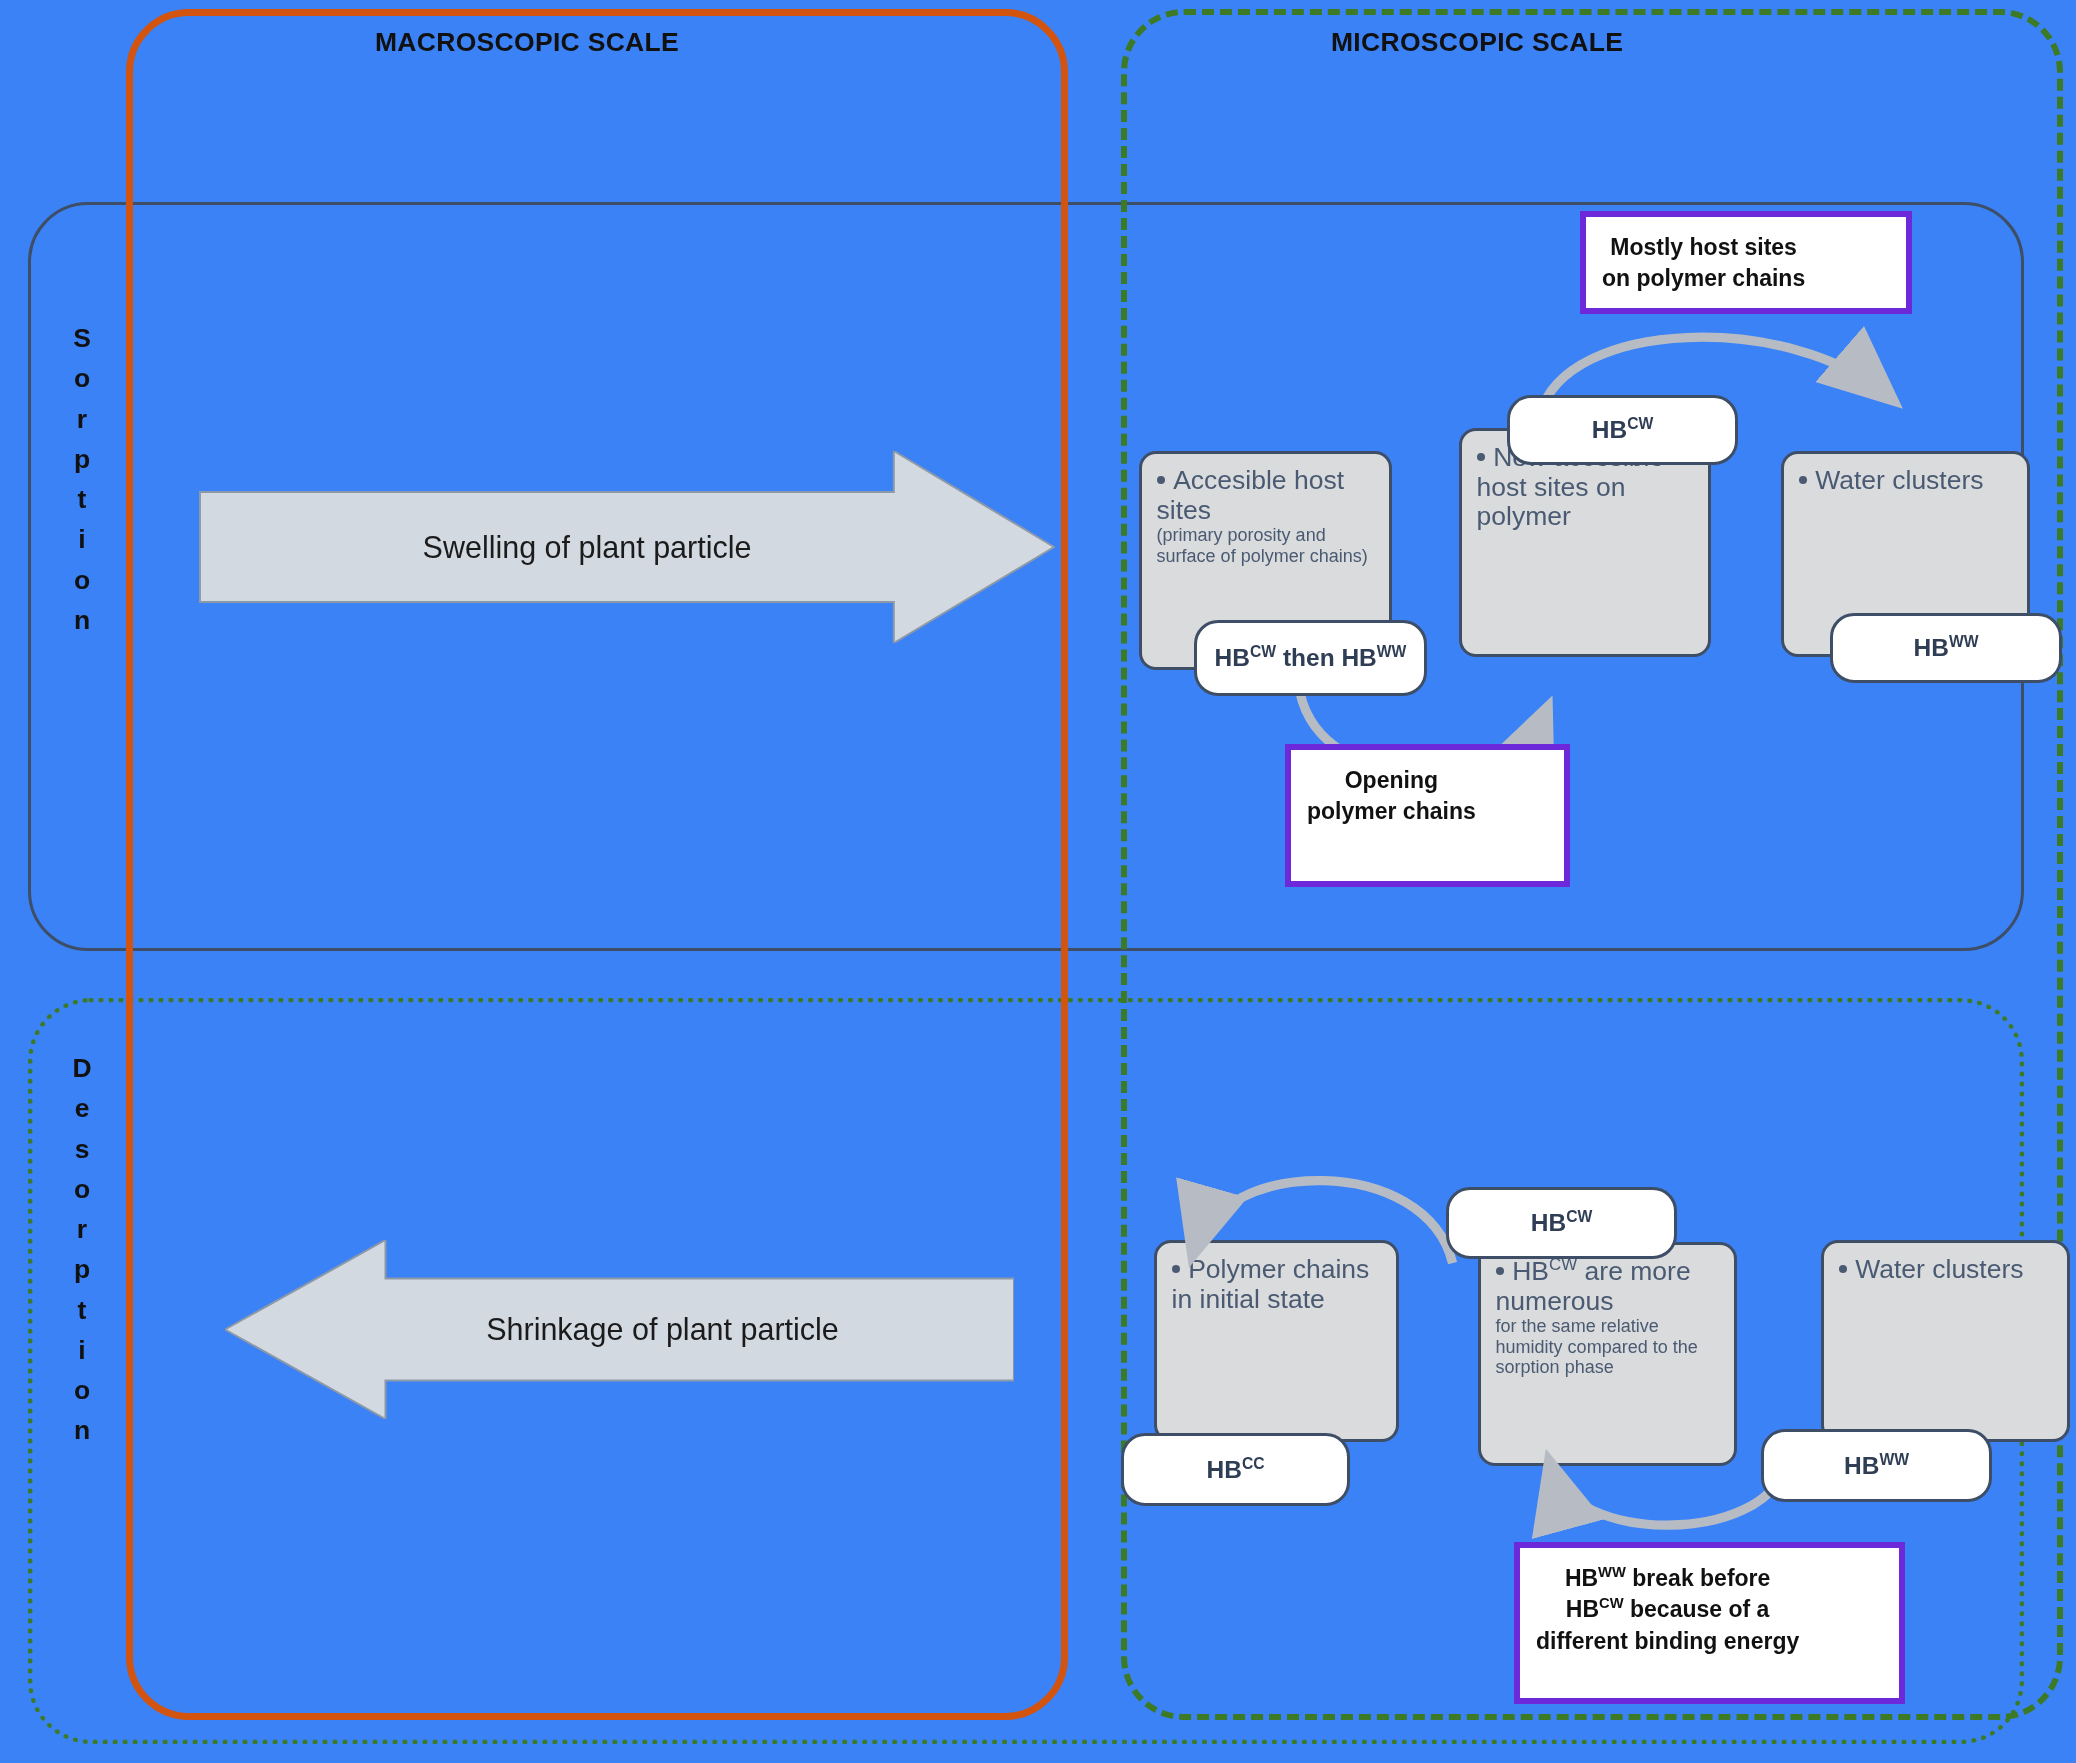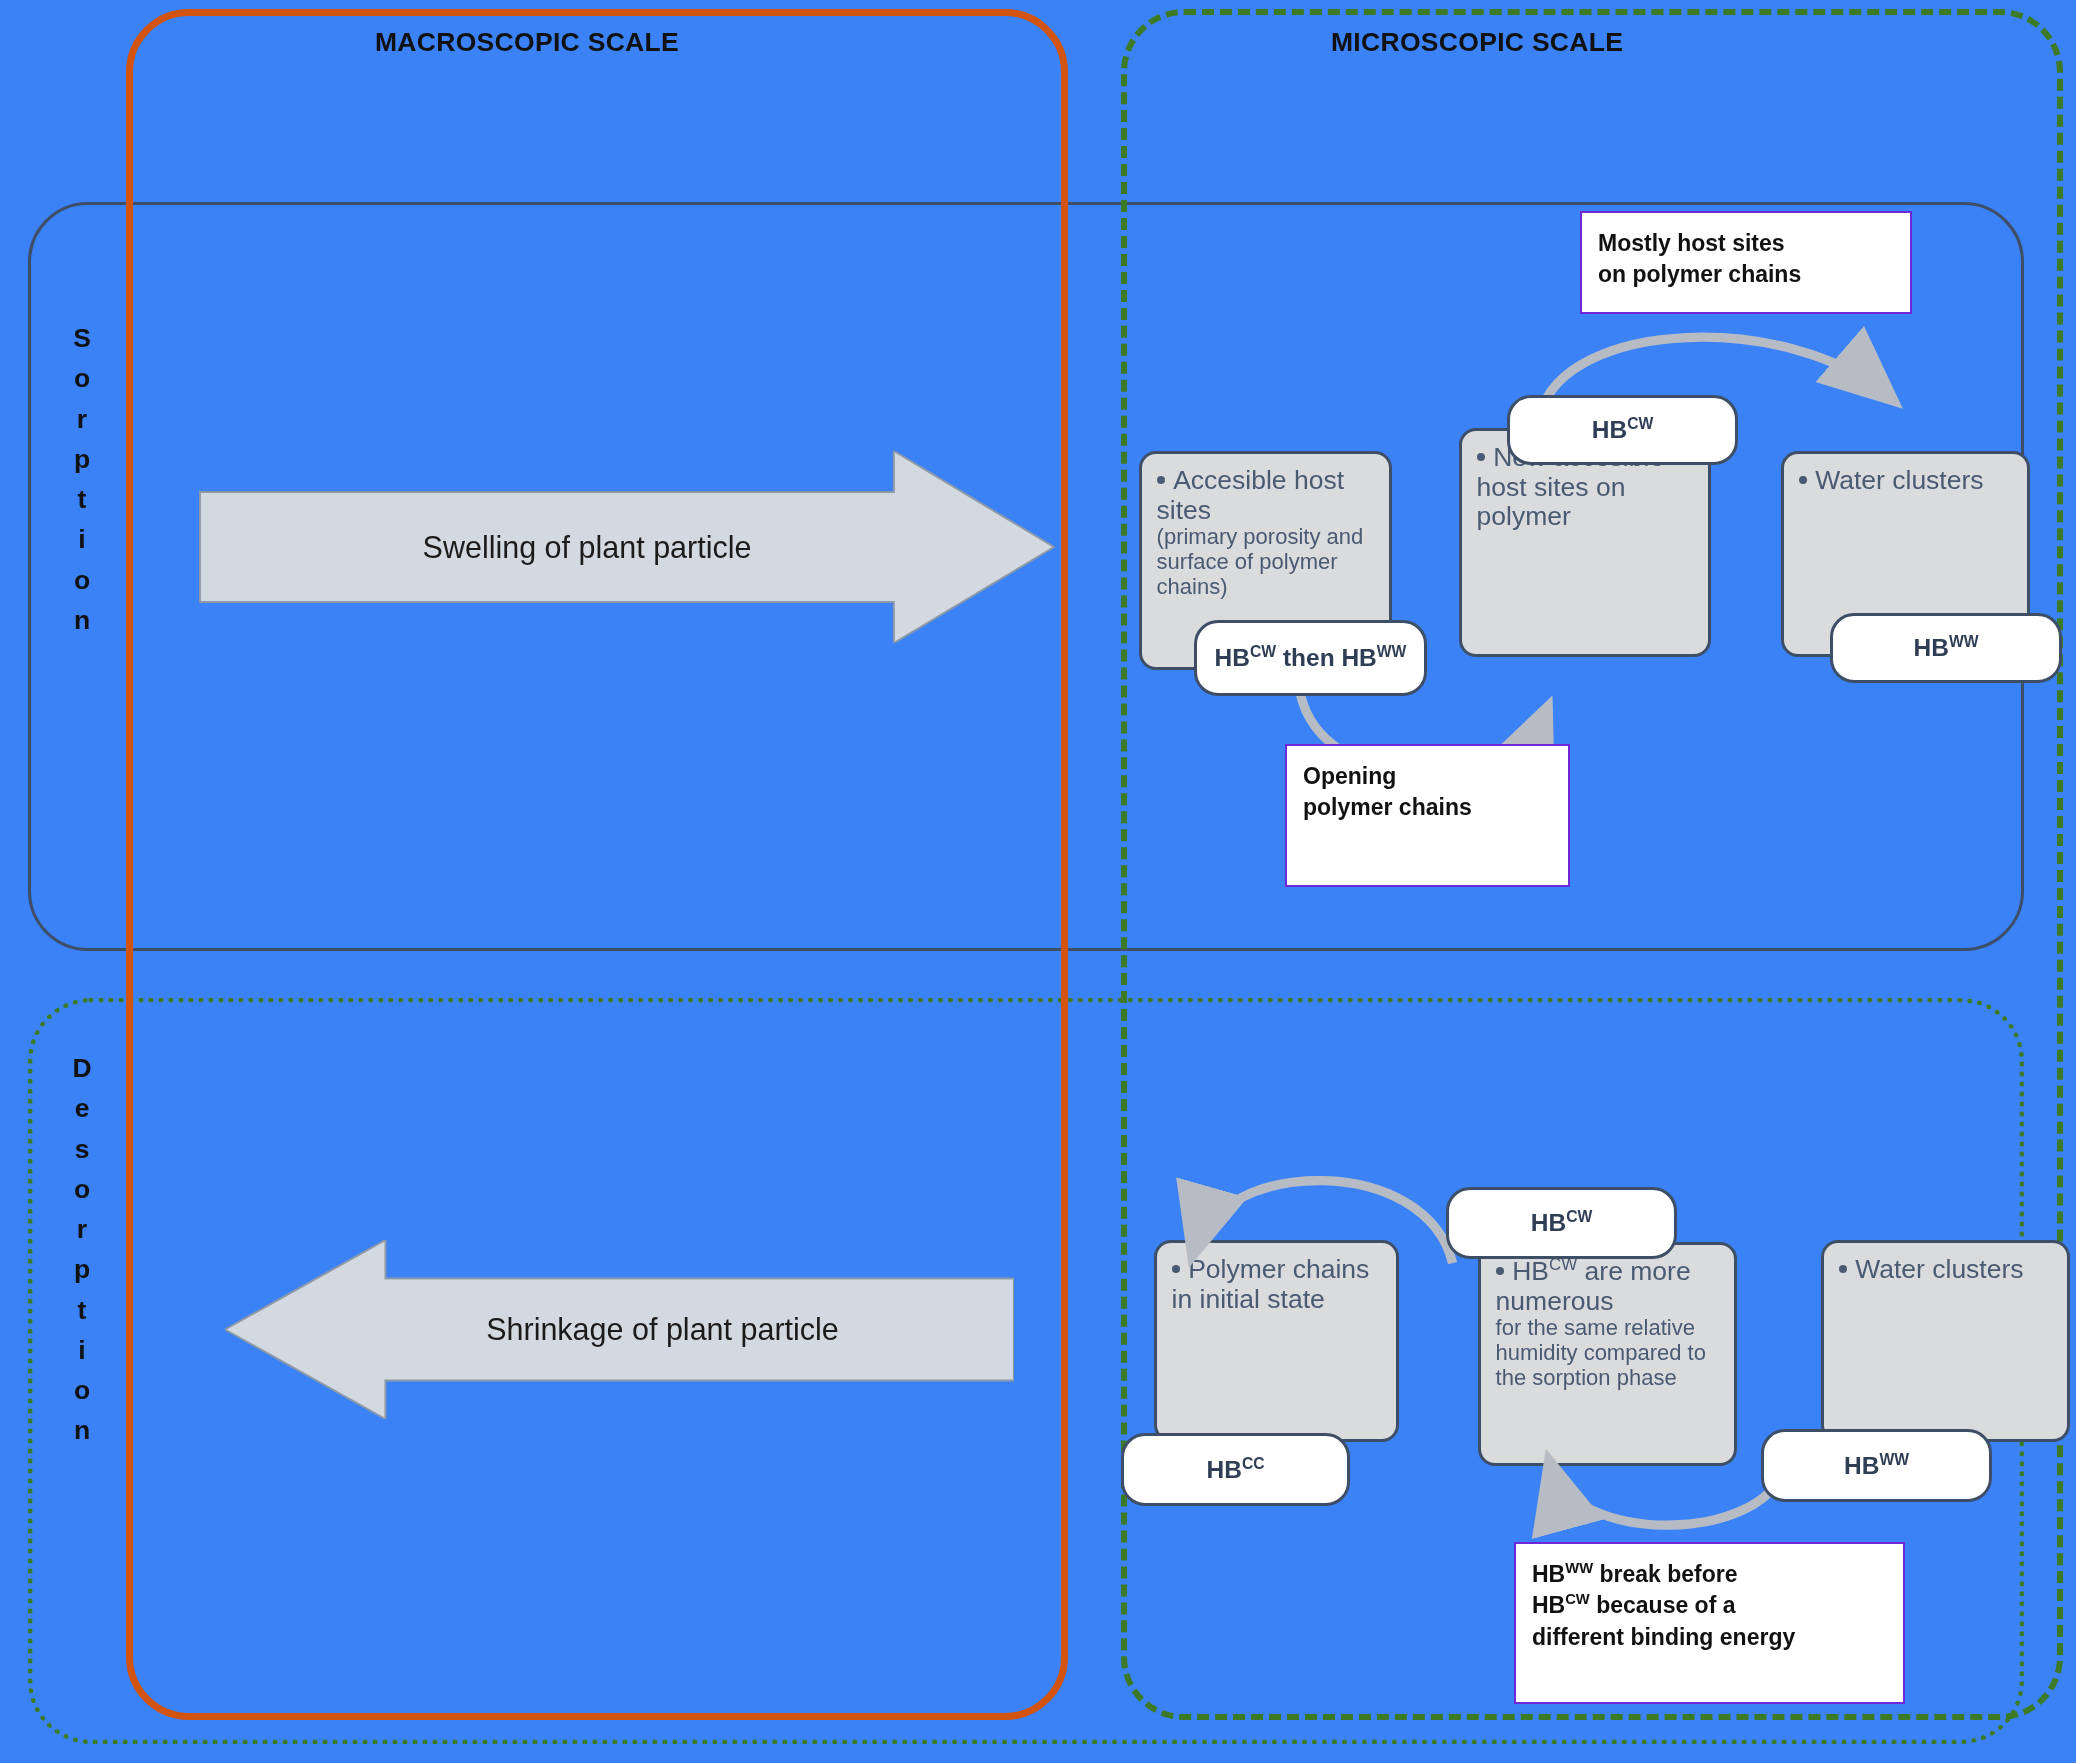--- a/index.html
+++ b/index.html
@@ -59,38 +59,38 @@
   .arrow-left{left:225px;top:1240px;width:789px;height:179px;}
   .arrow-left .txt{justify-content:center;padding-left:86px;box-sizing:border-box;}
 
   
   .gbox{
     position:absolute;background:#D9DBDD;border:3.3px solid #3E4E67;border-radius:17px;
     box-sizing:border-box;color:#4A5A72;z-index:9;padding:12px 13.3px 9.3px 14.6px;
   }
   .gbox .bullet-line{display:block;}
   .gbox .big{font-size:26.5px;line-height:1.12;}
-  .gbox .small{font-size:22px;line-height:1.12;}
+  .gbox .small{font-size:18px;line-height:1.12;}
   .dot{display:inline-block;width:8.6px;height:8.6px;border-radius:50%;
        background:#4A5A72;vertical-align:middle;margin-right:8px;margin-bottom:4px;}
   sup{font-size:.64em;vertical-align:super;line-height:0;}
 
   
   .hbtag{
     position:absolute;background:#ffffff;border:3.3px solid #3E4E67;border-radius:24px;
     box-sizing:border-box;z-index:11;display:flex;align-items:center;justify-content:center;
     color:#2F3E55;font-weight:bold;font-size:24.5px;line-height:1.2;text-align:center;
   }
 
   
   .note{
-    position:absolute;background:#ffffff;border:2px solid #6d28d9;
+    position:absolute;background:#ffffff;border:6px solid #6d28d9;
     box-sizing:border-box;z-index:10;display:flex;align-items:flex-start;
     justify-content:flex-start;padding:14.6px 16px;
-    font-weight:bold;font-size:23px;line-height:1.38;color:#111;
+    font-weight:bold;font-size:23px;line-height:1.38;color:#111;text-align:center;
   }
 
   
   .curves{position:absolute;left:0;top:0;width:2077px;height:1763px;z-index:10;pointer-events:none;}
 </style>
 </head>
 <body>
 
 <div id="stage">
 

